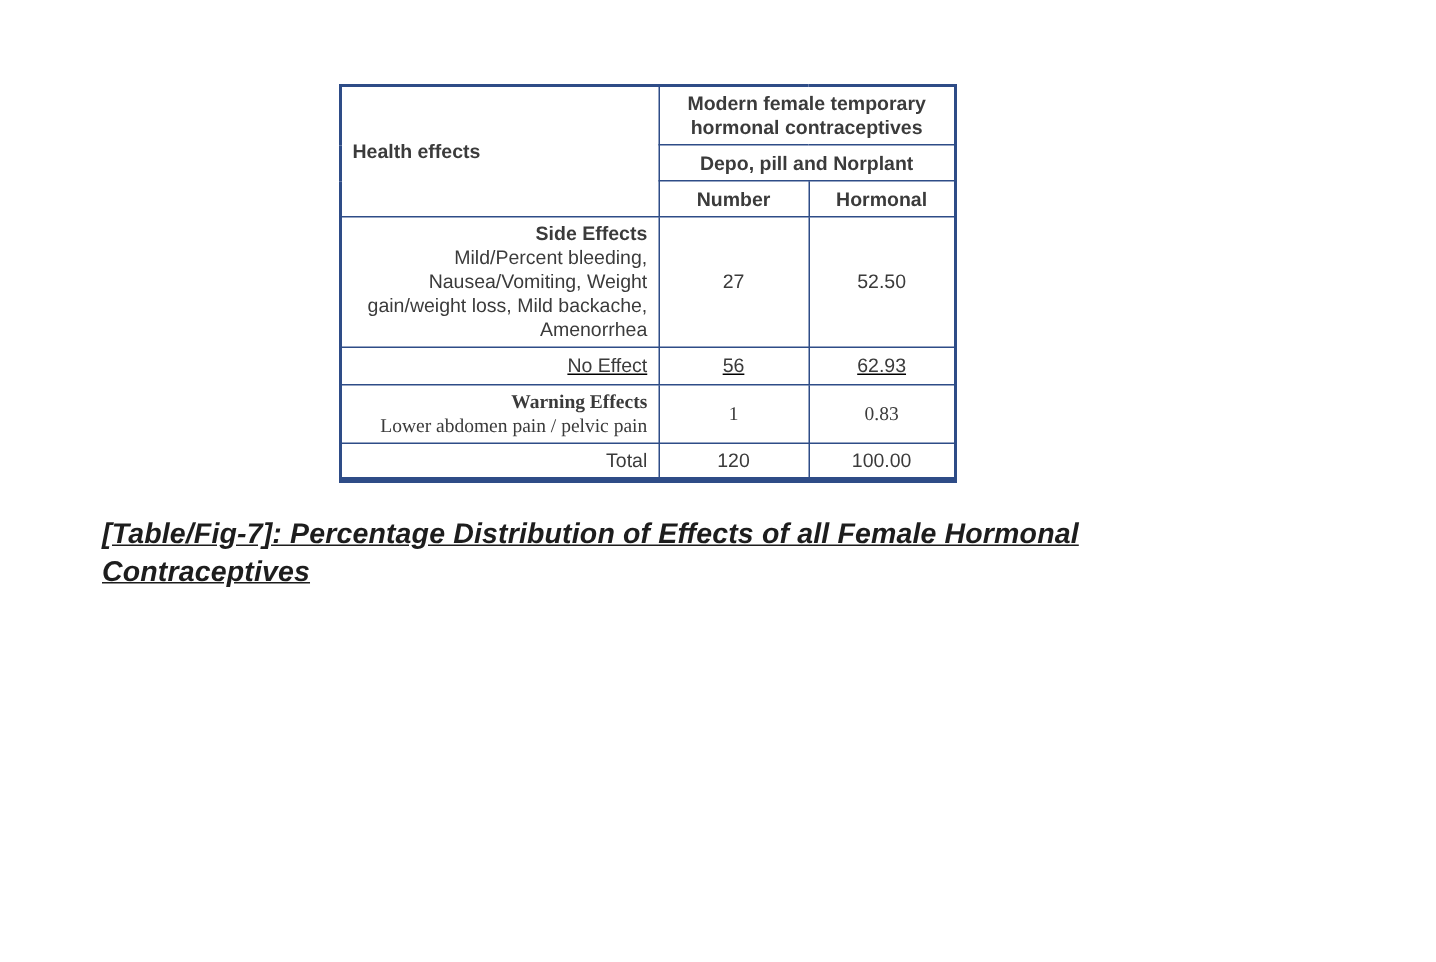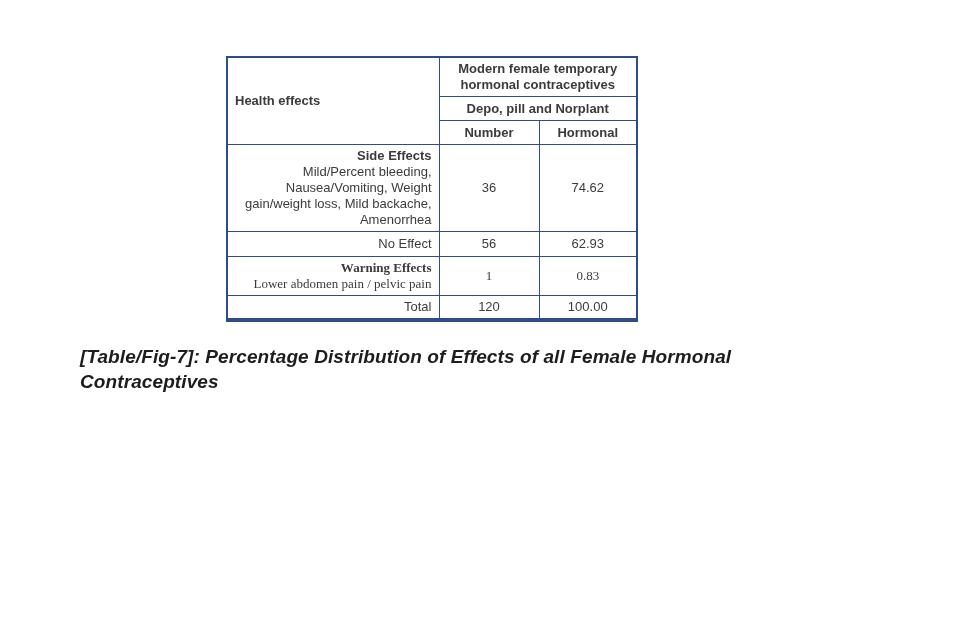--- a/index.html
+++ b/index.html
@@ -52,37 +52,38 @@
   td.corner {
     text-align: left;
     vertical-align: bottom;
     padding-bottom: 5px;
     margin-top: 16px;
   }
   tr.hrow1 { height: 39px; }
   tr.hrow2 { height: 24px; }
   tr.hrow3 { height: 24px; }
   tr.brow1 { height: 69px; }
-  tr.brow2 { height: 25px; }
+  tr.brow2 { height: 25px; text-decoration: underline; }
   tr.brow3 { height: 38px; font-family: Liberation Serif, serif; }
   tr.brow4 { height: 23px; }
   td.label-cell { vertical-align: middle; text-align: right; }
   td.label-cell .row-title { font-weight: bold; }
   td.num-cell { text-align: center; vertical-align: middle; }
   .caption {
     position: absolute;
-    left: 80px;
+    left: 68px;
     top: 344px;
     width: 748px;
     font-size: 19px;
     line-height: 25px;
     font-weight: bold;
     font-style: italic;
     color: var(--caption-text);
     letter-spacing: 0.1px;
+    text-decoration: underline;
   }
 </style>
 </head>
 <body>
 
 <div class="page">
 
   <div class="table-wrap">
     <table class="fig-table">
       <colgroup>
@@ -101,22 +102,22 @@
         <tr class="hrow3">
           <td class="hdr">Number</td>
           <td class="hdr">Hormonal</td>
         </tr>
 
         <tr class="brow1">
           <td class="label-cell">
             <div class="row-title">Side Effects</div>
             <div class="row-sub">Mild/Percent bleeding, Nausea/Vomiting, Weight gain/weight loss, Mild backache, Amenorrhea</div>
           </td>
-          <td class="num-cell">36</td>
-          <td class="num-cell">74.62</td>
+          <td class="num-cell">27</td>
+          <td class="num-cell">52.50</td>
         </tr>
 
         <tr class="brow2">
           <td class="label-cell">
             <div>No Effect</div>
           </td>
           <td class="num-cell">56</td>
           <td class="num-cell">62.93</td>
         </tr>
 

